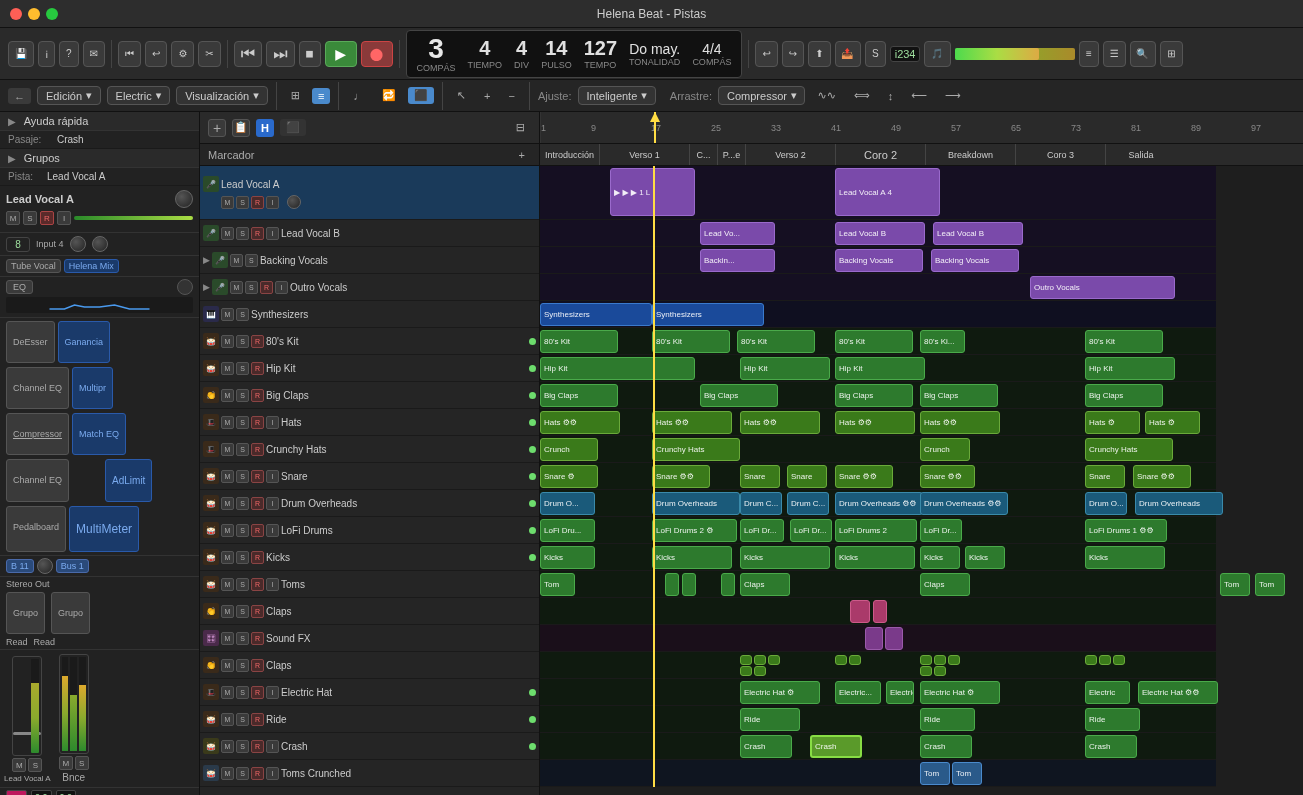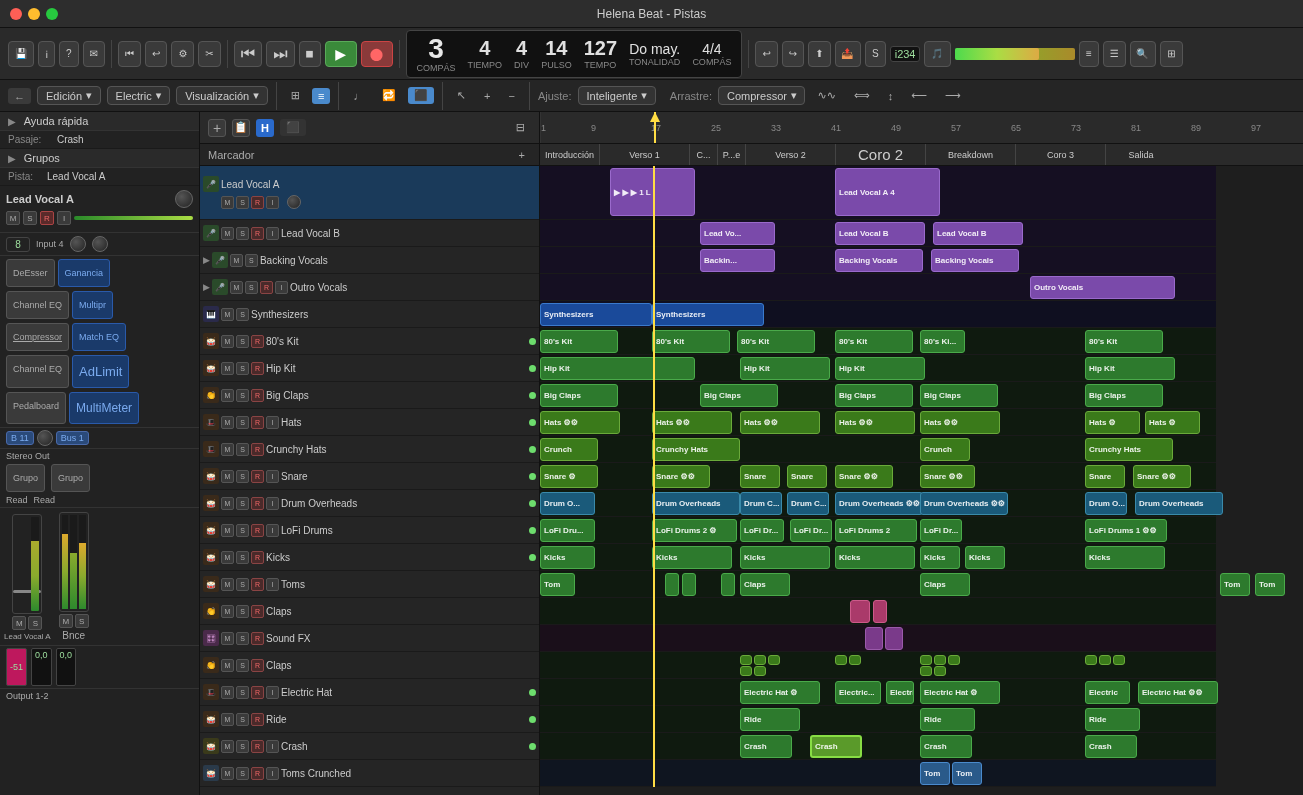--- a/index.html
+++ b/index.html
@@ -26,21 +26,21 @@
     .rec-btn { background: #8a3a3a; border: 1px solid #cc4444; border-radius: 4px; width: 32px; height: 26px; display: flex; align-items: center; justify-content: center; cursor: pointer; color: #ff6666; font-size: 12px; }
     .meter-bar { width: 120px; height: 12px; background: linear-gradient(to right, #2a8a2a, #8aaa2a, #aa8a2a); border-radius: 2px; position: relative; }
     .meter-indicator { width: 70%; height: 100%; background: linear-gradient(to right, #4dda4d, #aadd44, #ddaa44); border-radius: 2px; }
 
     
     .toolbar2 { background: #252525; height: 32px; display: flex; align-items: center; padding: 0 8px; border-bottom: 1px solid #111; gap: 6px; }
     .toolbar2-btn { background: transparent; border: none; color: #aaa; padding: 2px 6px; font-size: 11px; cursor: pointer; border-radius: 3px; }
     .toolbar2-dropdown { background: #333; border: 1px solid #555; border-radius: 4px; color: #ccc; padding: 2px 8px; font-size: 11px; cursor: pointer; display: flex; align-items: center; gap: 4px; }
     .toolbar2-active { background: #4a8acc; color: white; border-radius: 3px; }
     .knob { width: 24px; height: 24px; background: radial-gradient(circle at 35% 35%, #555, #222); border-radius: 50%; border: 1px solid #666; display: flex; align-items: center; justify-content: center; }
-    .plugin-slot { background: #3a3a3a; border: 1px solid #555; border-radius: 3px; color: #aaa; font-size: 9px; padding: 8px 6px; margin: 1px 0; cursor: pointer; }
+    .plugin-slot { background: #3a3a3a; border: 1px solid #555; border-radius: 3px; color: #aaa; font-size: 9px; padding: 15px 6px; margin: 1px 0; cursor: pointer; }
     .plugin-slot-blue { background: #1a3a6a; border-color: #2a5aaa; color: #7aaaee; }
     .bus-btn { background: #2a4a7a; border: 1px solid #4a6aaa; border-radius: 3px; color: #7aaaee; font-size: 9px; padding: 1px 4px; cursor: pointer; }
     .msri-btn { width: 14px; height: 14px; background: #3a3a3a; border: 1px solid #555; border-radius: 2px; color: #aaa; font-size: 8px; display: flex; align-items: center; justify-content: center; cursor: pointer; }
     .msri-btn-m { background: #4a3a1a; border-color: #8a6a1a; color: #ddaa44; }
 
     .full-layout { display: flex; width: 100%; height: 100%; }
     .left-sidebar { width: 200px; border-right: 1px solid #111; display: flex; flex-direction: column; background: #222; overflow: hidden; }
     .center-panel { flex: 1; display: flex; flex-direction: column; overflow: hidden; }
     .info-row { display: flex; align-items: center; padding: 3px 8px; gap: 4px; border-bottom: 1px solid #1a1a1a; }
     .collapse-arrow { color: #888; font-size: 10px; margin-right: 4px; }
@@ -227,38 +227,54 @@
       </div>
     </div>
 
     <div style="padding:3px 6px;display:flex;gap:6px;align-items:center;border-bottom:1px solid #333;">
       <div style="background:#222;border:1px solid #444;border-radius:3px;color:#9ddd9d;font-size:10px;padding:1px 4px;width:24px;text-align:center;">8</div>
       <span style="color:#aaa;font-size:9px;">Input 4</span>
       <div class="knob" style="width:16px;height:16px;"></div>
       <div class="knob" style="width:16px;height:16px;"></div>
     </div>
 
-
+    <div style="padding:2px 6px;border-bottom:1px solid #333;display:flex;gap:3px;align-items:center;">
+      <div class="plugin-slot" style="font-size:9px;padding:1px 4px;">Tube Vocal</div>
+      <div class="plugin-slot plugin-slot-blue" style="font-size:9px;padding:1px 4px;">Helena Mix</div>
+    </div>
+
+    <div style="padding:2px 6px;border-bottom:1px solid #333;">
+      <div style="display:flex;align-items:center;justify-content:space-between;">
+        <div class="plugin-slot" style="font-size:9px;padding:1px 6px;">EQ</div>
+        <div style="width:16px;height:16px;border-radius:50%;background:#333;border:1px solid #555;"></div>
+      </div>
+
+      <div style="height:16px;background:#1a1a1a;border-radius:2px;margin:2px 0;overflow:hidden;">
+        <svg width="100%" height="16" viewBox="0 0 100 16">
+          <polyline points="0,12 15,12 25,8 35,10 50,10 65,8 80,12 100,12" fill="none" stroke="#4a9aee" stroke-width="1.5"></polyline>
+        </svg>
+      </div>
+    </div>
 
     <div style="padding:2px 6px;border-bottom:1px solid #333;">
       <div style="display:flex;gap:3px;flex-wrap:wrap;">
         <div class="plugin-slot" style="font-size:9px;">DeEsser</div>
         <div class="plugin-slot plugin-slot-blue" style="font-size:9px;">Ganancia</div>
       </div>
       <div style="display:flex;gap:3px;flex-wrap:wrap;margin-top:2px;">
         <div class="plugin-slot" style="font-size:9px;">Channel EQ</div>
         <div class="plugin-slot plugin-slot-blue" style="font-size:9px;">Multipr</div>
       </div>
       <div style="display:flex;gap:3px;flex-wrap:wrap;margin-top:2px;">
         <div class="plugin-slot" style="font-size:9px;text-decoration:underline;">Compressor</div>
         <div class="plugin-slot plugin-slot-blue" style="font-size:9px;">Match EQ</div>
       </div>
       <div style="display:flex;gap:3px;flex-wrap:wrap;margin-top:2px;">
         <div class="plugin-slot" style="font-size:9px;">Channel EQ</div>
-        <div class="plugin-slot plugin-slot-blue" style="font-size:13px;">AdLimit</div>
+        <div class="plugin-slot plugin-slot-blue" style="font-size:10px;margin-left:33px;">AdLimit</div>
       </div>
       <div style="display:flex;gap:3px;flex-wrap:wrap;margin-top:2px;">
         <div class="plugin-slot" style="font-size:9px;">Pedalboard</div>
         <div class="plugin-slot plugin-slot-blue" style="font-size:12px;">MultiMeter</div>
       </div>
     </div>
 
     <div style="padding:2px 6px;border-bottom:1px solid #333;display:flex;gap:3px;align-items:center;">
       <div class="bus-btn">B 11</div>
       <div class="knob" style="width:16px;height:16px;"></div>
@@ -366,21 +382,21 @@
         <span style="color:#aaa;font-size:11px;">Marcador</span>
         <div class="toolbar2-btn" style="margin-left:auto;">+</div>
       </div>
 
       <div style="flex:1;display:flex;align-items:center;overflow:hidden;background:#2a2a2a;">
         <div style="flex-shrink:0;width:60px;height:22px;display:flex;align-items:center;justify-content:center;font-size:9px;color:#ccc;border-right:1px solid #444;">Introducción</div>
         <div style="flex-shrink:0;width:90px;height:22px;display:flex;align-items:center;justify-content:center;font-size:9px;color:#ccc;border-right:1px solid #444;">Verso 1</div>
         <div style="flex-shrink:0;width:28px;height:22px;display:flex;align-items:center;justify-content:center;font-size:9px;color:#ccc;border-right:1px solid #444;">C...</div>
         <div style="flex-shrink:0;width:28px;height:22px;display:flex;align-items:center;justify-content:center;font-size:9px;color:#ccc;border-right:1px solid #444;">P...e</div>
         <div style="flex-shrink:0;width:90px;height:22px;display:flex;align-items:center;justify-content:center;font-size:9px;color:#ccc;border-right:1px solid #444;">Verso 2</div>
-        <div style="flex-shrink:0;width:90px;height:22px;display:flex;align-items:center;justify-content:center;font-size:15px;color:#ccc;border-right:1px solid #444;">Coro 2</div>
+        <div style="flex-shrink:0;width:90px;height:22px;display:flex;align-items:center;justify-content:center;font-size:11px;color:#ccc;border-right:1px solid #444;">Coro 2</div>
         <div style="flex-shrink:0;width:90px;height:22px;display:flex;align-items:center;justify-content:center;font-size:9px;color:#ccc;border-right:1px solid #444;">Breakdown</div>
         <div style="flex-shrink:0;width:90px;height:22px;display:flex;align-items:center;justify-content:center;font-size:9px;color:#ccc;border-right:1px solid #444;">Coro 3</div>
         <div style="flex-shrink:0;width:70px;height:22px;display:flex;align-items:center;justify-content:center;font-size:9px;color:#ccc;">Salida</div>
       </div>
     </div>
 
     <div style="display:flex;flex:1;overflow:hidden;">
 
       <div style="width:340px;flex-shrink:0;overflow-y:auto;overflow-x:hidden;background:#252525;border-right:1px solid #111;">
         <style>
@@ -640,21 +656,21 @@
             <div class="mb">S</div>
             <div class="mb mb-r">R</div>
             <div class="mb">I</div>
           </div>
           <span class="tn">Toms Crunched</span>
         </div>
       </div>
 
       <div style="flex:1;overflow:auto;position:relative;background:#1e1e1e;">
         <style>
-          .tl-body { width: 676px; position: relative; font-weight: bold; }
+          .tl-body { width: 676px; position: relative; }
           .tl-r { height:27px; border-bottom:1px solid #1a1a1a; position:relative; }
           .tl-r-tall { height:54px; }
           .reg { position:absolute; border-radius:3px; display:flex; align-items:center; padding:0 3px; font-size:8px; color:rgba(255,255,255,0.9); overflow:hidden; white-space:nowrap; border:1px solid rgba(0,0,0,0.3); top:2px; }
           .reg-pur { background:#7a4aaa; border-color:#9a6acc; }
           .reg-grn { background:#2d7a2d; border-color:#4aaa4a; }
           .reg-blu { background:#1a4a9a; border-color:#3a7acc; }
           .reg-teal { background:#1a5a7a; border-color:#3a8aaa; }
           .reg-lime { background:#3a7a1a; border-color:#6aaa3a; }
         </style>
         <div class="tl-body">

